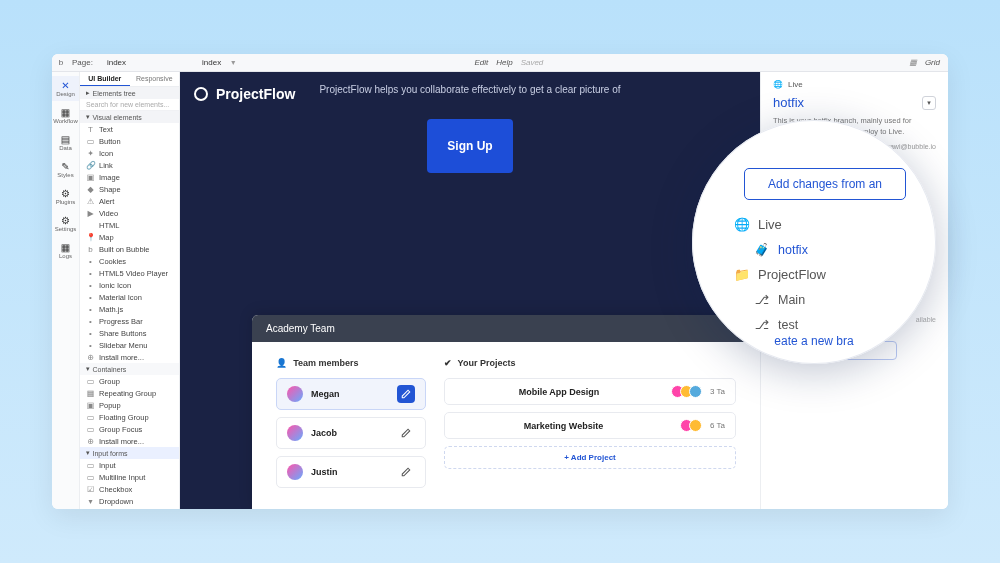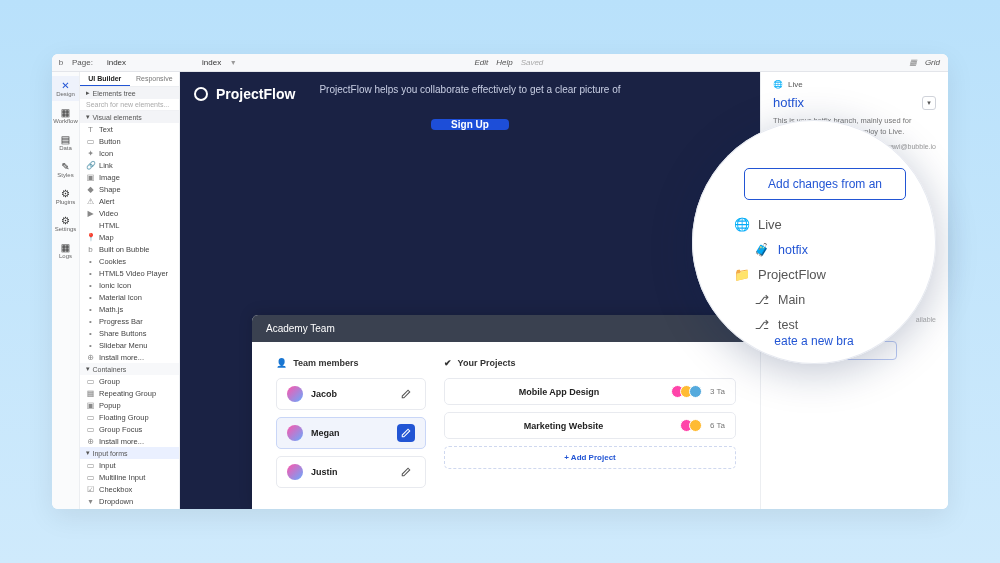--- a/index.html
+++ b/index.html
@@ -34,21 +34,21 @@
   .tree-row .tl { font-size:7.5px; color:#444; }
   .tree-head { background:#f7f8fa; padding:2px 6px; font-size:7px; color:#555; display:flex; align-items:center; gap:3px;}
   
   .canvas { flex:1; background:#1a2244; position:relative; overflow:hidden; }
   .canvas-inner { position:absolute; inset:0; display:flex; flex-direction:column; align-items:center; }
   .brand { display:flex; align-items:center; gap:8px; position:absolute; left:14px; top:14px;}
   .brand-circ { width:14px; height:14px; border:2.5px solid #fff; border-radius:50%;}
   .brand-name { color:#fff; font-weight:700; font-size:14px;}
   .hero-h { color:#fff; font-size:28px; font-weight:600; margin-top:88px;}
   .hero-p { color:#c9cfe4; font-size:10px; margin-top:12px;}
-  .cta { background:#1d4ed8; color:#fff; font-size:10px; font-weight:600; padding:0 20px; border:none; border-radius:4px; margin-top:24px; cursor:pointer;}
+  .cta { background:#1d4ed8; color:#fff; font-size:12px; font-weight:600; padding:20px 20px; border:none; border-radius:4px; margin-top:24px; cursor:pointer;}
   .team-card { position:absolute; left:72px; right:0; bottom:0; background:#fff; border-radius:6px 6px 0 0; overflow:hidden; box-shadow:0 -2px 14px rgba(0,0,0,0.15);}
   .team-head { background:#3a4150; color:#fff; font-size:10px; padding:8px 14px;}
   .team-body { display:flex; gap:18px; padding:16px 24px 14px;}
   .col { flex:1; }
   .col-h { display:flex; align-items:center; gap:6px; font-size:9px; font-weight:600; color:#333; margin-bottom:10px;}
   .member { display:flex; align-items:center; background:#fff; border:1px solid #e8eaef; border-radius:5px; padding:6px 10px; margin-bottom:7px; gap:8px;}
   .member.sel { background:#f1f4fc; border-color:#c9d6f7;}
   .avatar { width:16px; height:16px; border-radius:50%; background:linear-gradient(135deg,#f5a,#6af); }
   .member .nm { font-size:9px; font-weight:600; color:#222; flex:1;}
   .pencil { width:18px; height:18px; border-radius:4px; display:flex; align-items:center; justify-content:center; color:#555;}
@@ -305,32 +305,32 @@
 
         <div class="team-card">
           <div class="team-head">Academy Team</div>
           <div class="team-body">
             <div class="col" style="max-width:150px;">
               <div class="col-h">
                 <span>👤</span>
                 <span>Team members</span>
               </div>
               <div id="members-list">
-                  <div class="member">
+                  <div class="member sel">
                     <span class="avatar"></span>
-                    <span class="nm">Jacob</span>
+                    <span class="nm">Megan</span>
                     <span class="pencil">
                       <svg width="10" height="10" viewBox="0 0 24 24" fill="none" stroke="currentColor" stroke-width="2.5">
                         <path d="M17 3l4 4L7 21H3v-4L17 3z"></path>
                       </svg>
                     </span>
                   </div>
-                  <div class="member sel">
+                  <div class="member">
                     <span class="avatar"></span>
-                    <span class="nm">Megan</span>
+                    <span class="nm">Jacob</span>
                     <span class="pencil">
                       <svg width="10" height="10" viewBox="0 0 24 24" fill="none" stroke="currentColor" stroke-width="2.5">
                         <path d="M17 3l4 4L7 21H3v-4L17 3z"></path>
                       </svg>
                     </span>
                   </div>
                   <div class="member">
                     <span class="avatar"></span>
                     <span class="nm">Justin</span>
                     <span class="pencil">

